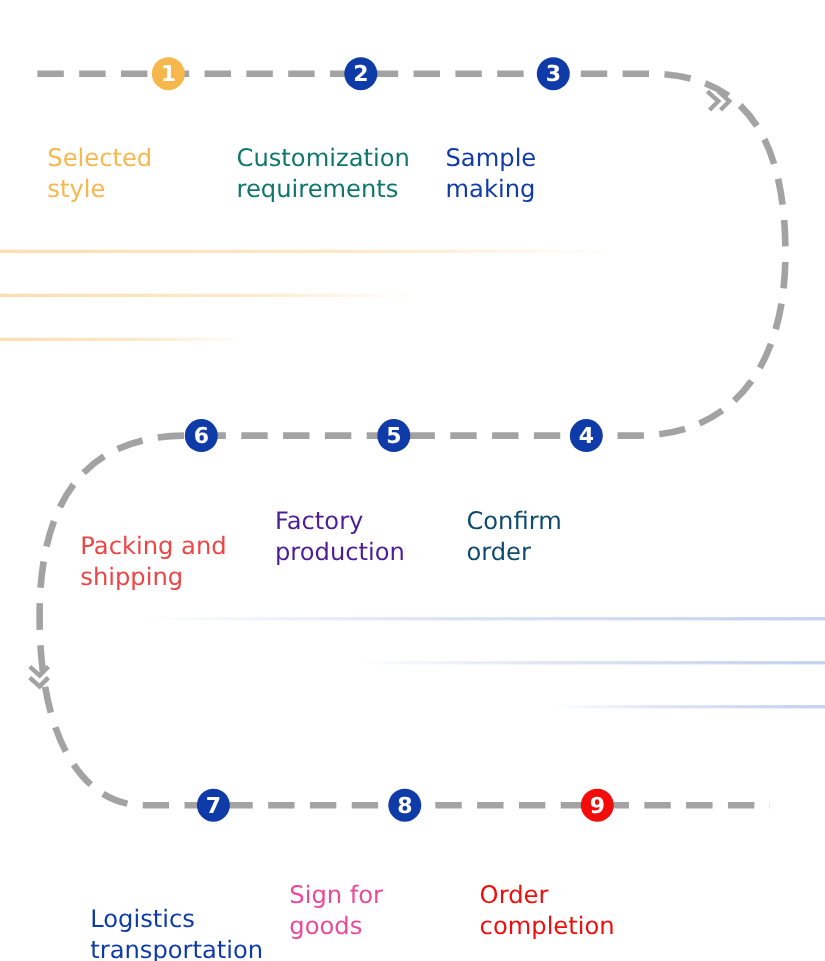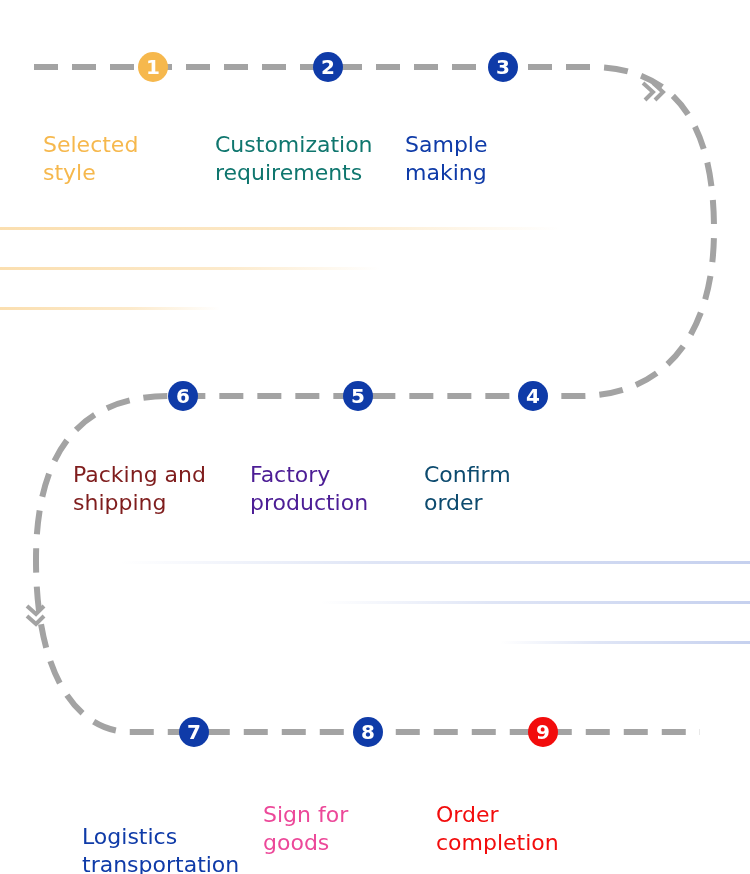--- a/index.html
+++ b/index.html
@@ -50,20 +50,20 @@
 <div class="step-label" style="left:153px;top:131px;color:#F6B84D;">Selected
 style</div>
 <div class="step-label" style="left:325px;top:131px;color:#0f766e;">Customization
 requirements</div>
 <div class="step-label" style="left:515px;top:131px;color:#0F3BA8;">Sample
 making</div>
 <div class="step-label" style="left:534px;top:461px;color:#0c4a6e;">Confirm
 order</div>
 <div class="step-label" style="left:360px;top:461px;color:#4c1d95;">Factory
 production</div>
-<div class="step-label" style="left:183px;top:461px;color:#7f1d1d;">Packing and
+<div class="step-label" style="left:183px;top:484px;color:#ef4444;">Packing and
 shipping</div>
 <div class="step-label" style="left:192px;top:823px;color:#0F3BA8;">Logistics
 transportation</div>
 <div class="step-label" style="left:373px;top:801px;color:#ec4899;">Sign for
 goods</div>
 <div class="step-label" style="left:546px;top:801px;color:#F20C0C;">Order
 completion</div>
 
 </body></html>

